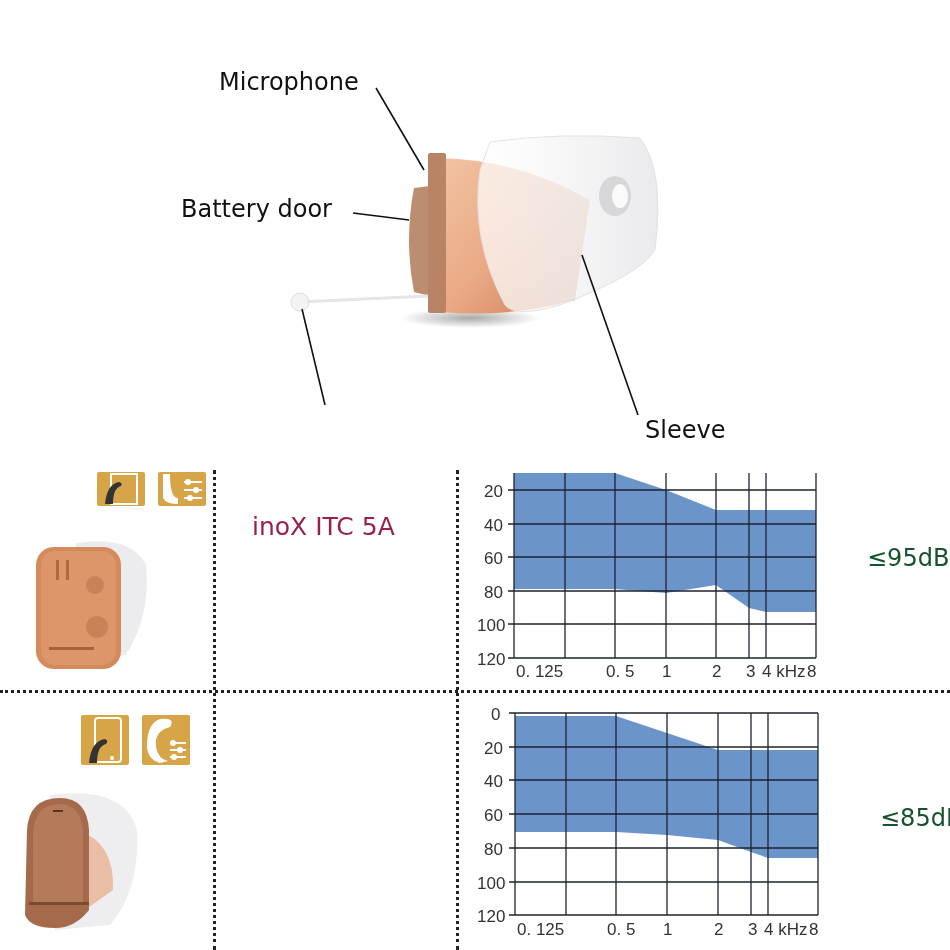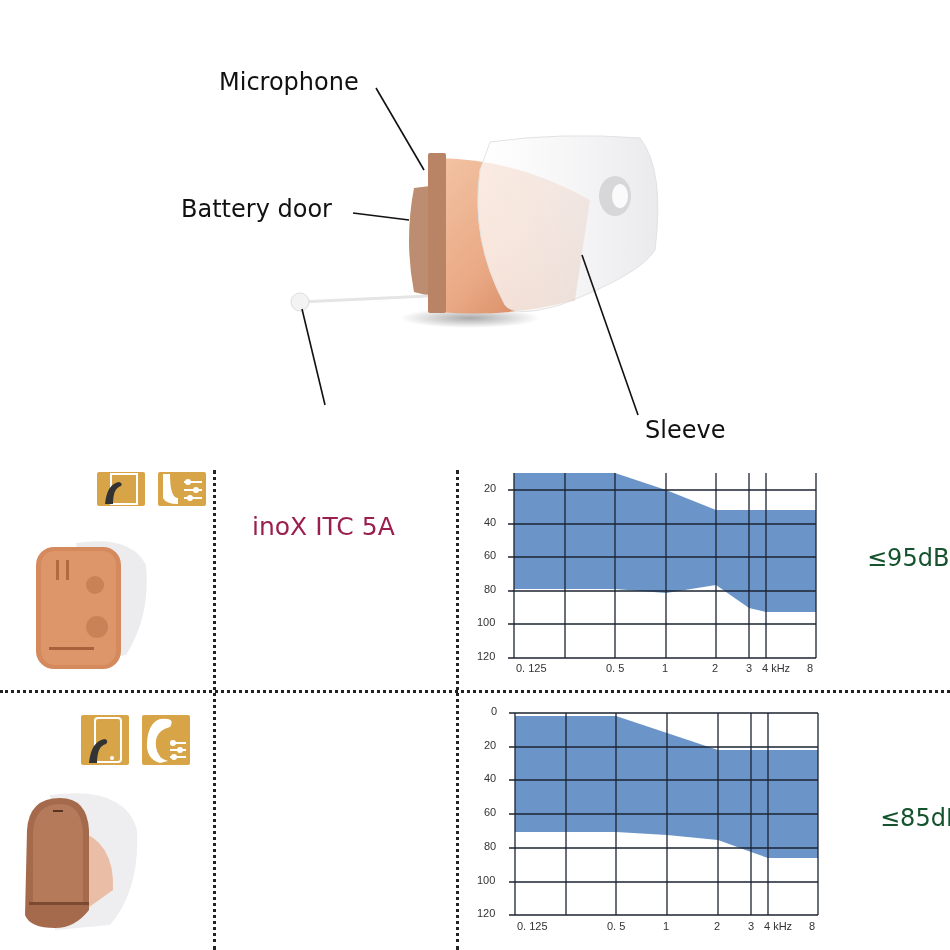--- a/index.html
+++ b/index.html
@@ -1,21 +1,21 @@
 <!DOCTYPE html>
 <html><head>
 <meta charset="utf-8">
 <style>
   html,body{margin:0;padding:0;background:#fff;}
   body{width:950px;height:950px;position:relative;overflow:hidden;font-family:"Liberation Sans",sans-serif;}
   .abs{position:absolute;}
   .label{font-family:"DejaVu Sans",sans-serif;font-size:24px;color:#111;white-space:nowrap;}
   .model{font-family:"DejaVu Sans",sans-serif;font-size:25px;color:#9a1f4e;white-space:nowrap;}
   .rating{font-family:"DejaVu Sans",sans-serif;font-size:24px;color:#14532d;white-space:nowrap;}
-  .tick{font-family:"Liberation Sans",sans-serif;font-size:11px;color:#333;white-space:nowrap;}
+  .tick{font-family:"Liberation Sans",sans-serif;font-size:17px;color:#333;white-space:nowrap;}
   .icon-box{position:absolute;width:48px;height:34px;background:#d7a548;border-radius:2px;}
   svg{display:block;}
 </style>
 </head>
 <body>
 
 <div class="abs" style="left:0;top:0;width:758px;height:450px;">
   <svg width="950" height="450">
     <defs>
       <linearGradient id="bodyG" x1="0" y1="0" x2="1" y2="1">

